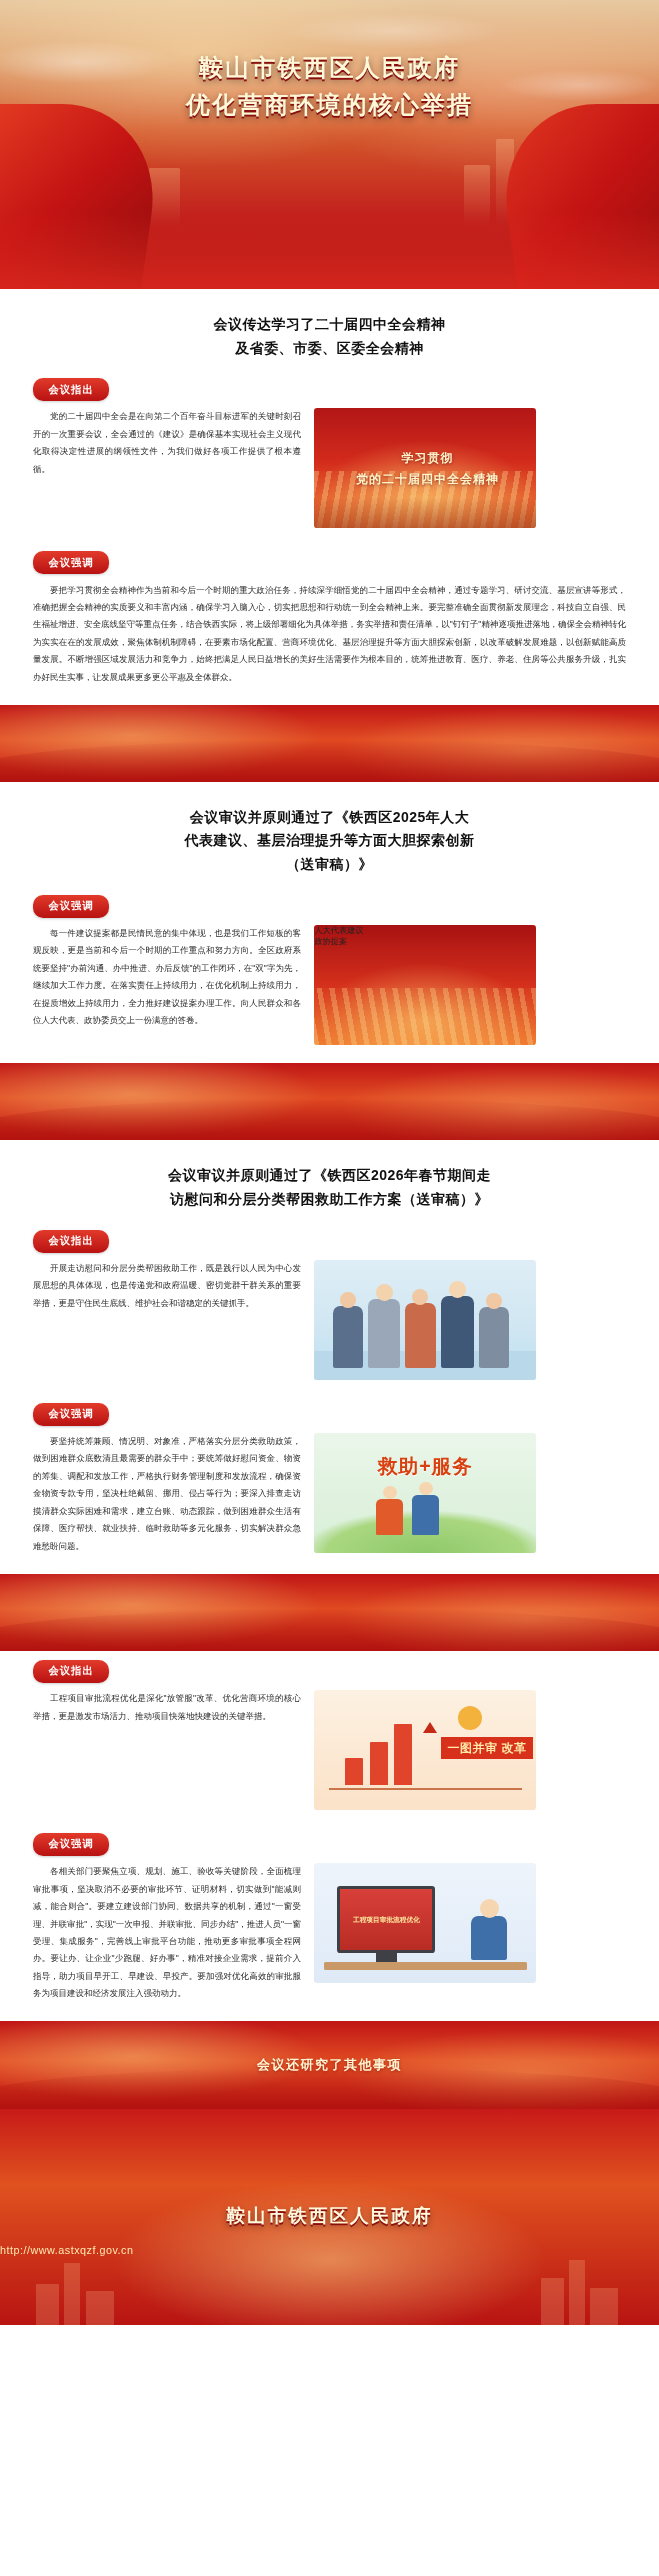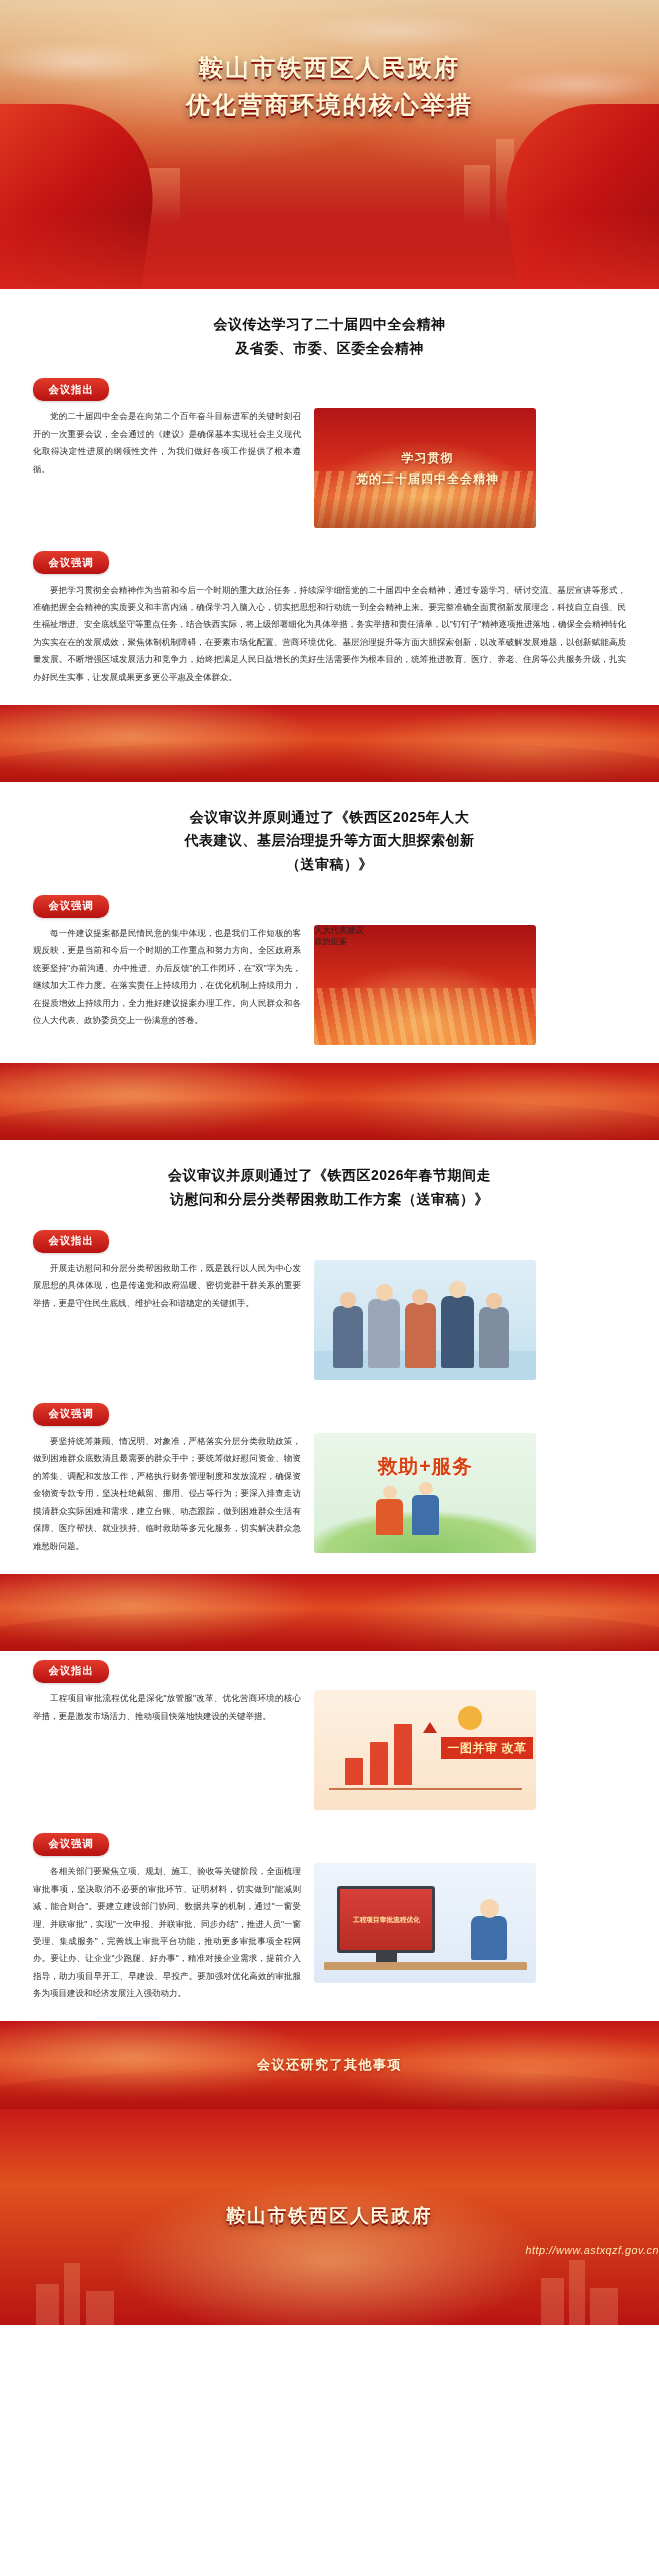--- a/index.html
+++ b/index.html
@@ -241,22 +241,22 @@
     position: absolute; inset: 0;
     background:
       radial-gradient(ellipse 309px 113px at 50% 70%, rgba(255,220,140,0.5), rgba(255,160,60,0) 70%);
   }
   .footer-org {
     position: absolute; top: 94px; left: 0; right: 0; text-align: center;
     color: #fff8dc; font-size: 18.5px; font-weight: bold; letter-spacing: 2.1px;
     text-shadow: 0 1.5px 0 #8a0f0f, 0 3.1px 7.2px rgba(0,0,0,0.4);
   }
   .footer-url {
-    position: absolute; top: 135px; left: 0; right: 0; text-align: right;
-    color: #ffe9b0; font-size: 10.8px; letter-spacing: 0.5px; font-style: italic;
+    position: absolute; top: 135px; left: 0; right: 0; text-align: left;
+    color: #ffe9b0; font-size: 10.8px; letter-spacing: 0.5px;
   }
   .footer-skyline {
     position: absolute; bottom: 0; left: 0; right: 0; height: 62px;
     opacity: 0.45;
   }
   .fb { position: absolute; bottom: 0; background: rgba(255,200,150,0.5); border-radius: 1px 1px 0 0; }
 </style>
 </head>
 <body>
 

